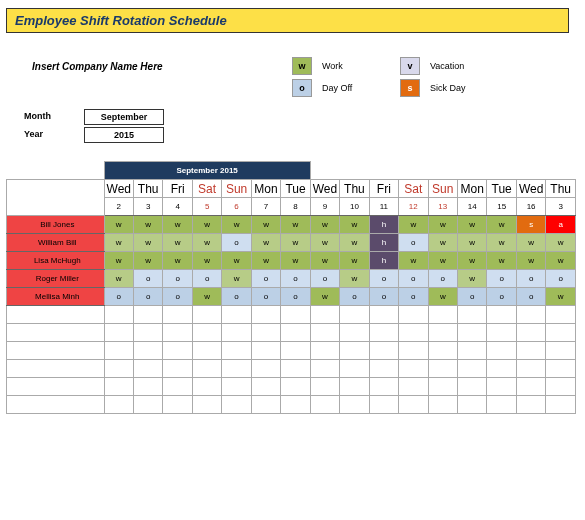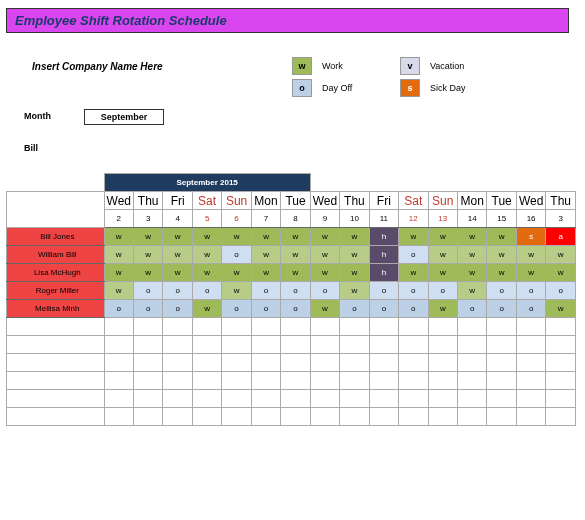--- a/index.html
+++ b/index.html
@@ -6,21 +6,21 @@
   body {
     margin: 0;
     font-family: Arial, sans-serif;
     font-size: 9px;
     background: #fff;
     width: 585px;
     height: 520px;
     overflow: hidden;
   }
   .title-bar {
-    background: #d946ef;
+    background: #fde047;
     border: 1px solid #333;
     color: #1a3a6a;
     font-weight: bold;
     font-style: italic;
     font-size: 13px;
     padding: 4px 8px;
     margin: 8px 16px 0 6px;
   }
   .top-section {
     margin: 24px 0 8px 32px;
@@ -53,21 +53,21 @@
   }
   .legend-label { font-size: 9px; }
   .bg-work { background: #9fbb59; }
   .bg-vac  { background: #d9d9ec; }
   .bg-off  { background: #bcd0e6; }
   .bg-sick { background: #e26b10; color:#fff;}
   .date-row {
     margin: 12px 0 0 24px;
     display: grid;
     grid-template-columns: 60px 80px;
-    row-gap: 16px;
+    row-gap: 2px;
   }
   .date-row .lbl { font-weight: bold; font-size: 9px; padding: 2px 0; }
   .date-row .val {
     border: 1px solid #333;
     text-align: center;
     padding: 2px 4px;
     font-weight: bold;
     font-size: 9px;
     background: #fff;
   }
@@ -135,21 +135,22 @@
     <div class="legend-cell bg-off">o</div>
     <div class="legend-label">Day Off</div>
     <div class="legend-cell bg-sick">s</div>
     <div class="legend-label">Sick Day</div>
   </div>
 </div>
 
 <div class="date-row">
   <div class="lbl">Month</div>
   <div class="val">September</div>
-  <div class="lbl">Bill</div>
+  <div class="lbl">Year</div>
+  <div class="val">2015</div>
 </div>
 
 <table class="schedule">
   <colgroup>
     <col class="emp-col">
     <col class="day-col" span="16">
   </colgroup>
   <tbody id="sched-body">
       <tr>
         <td class="corner-blank" rowspan="1"></td>

